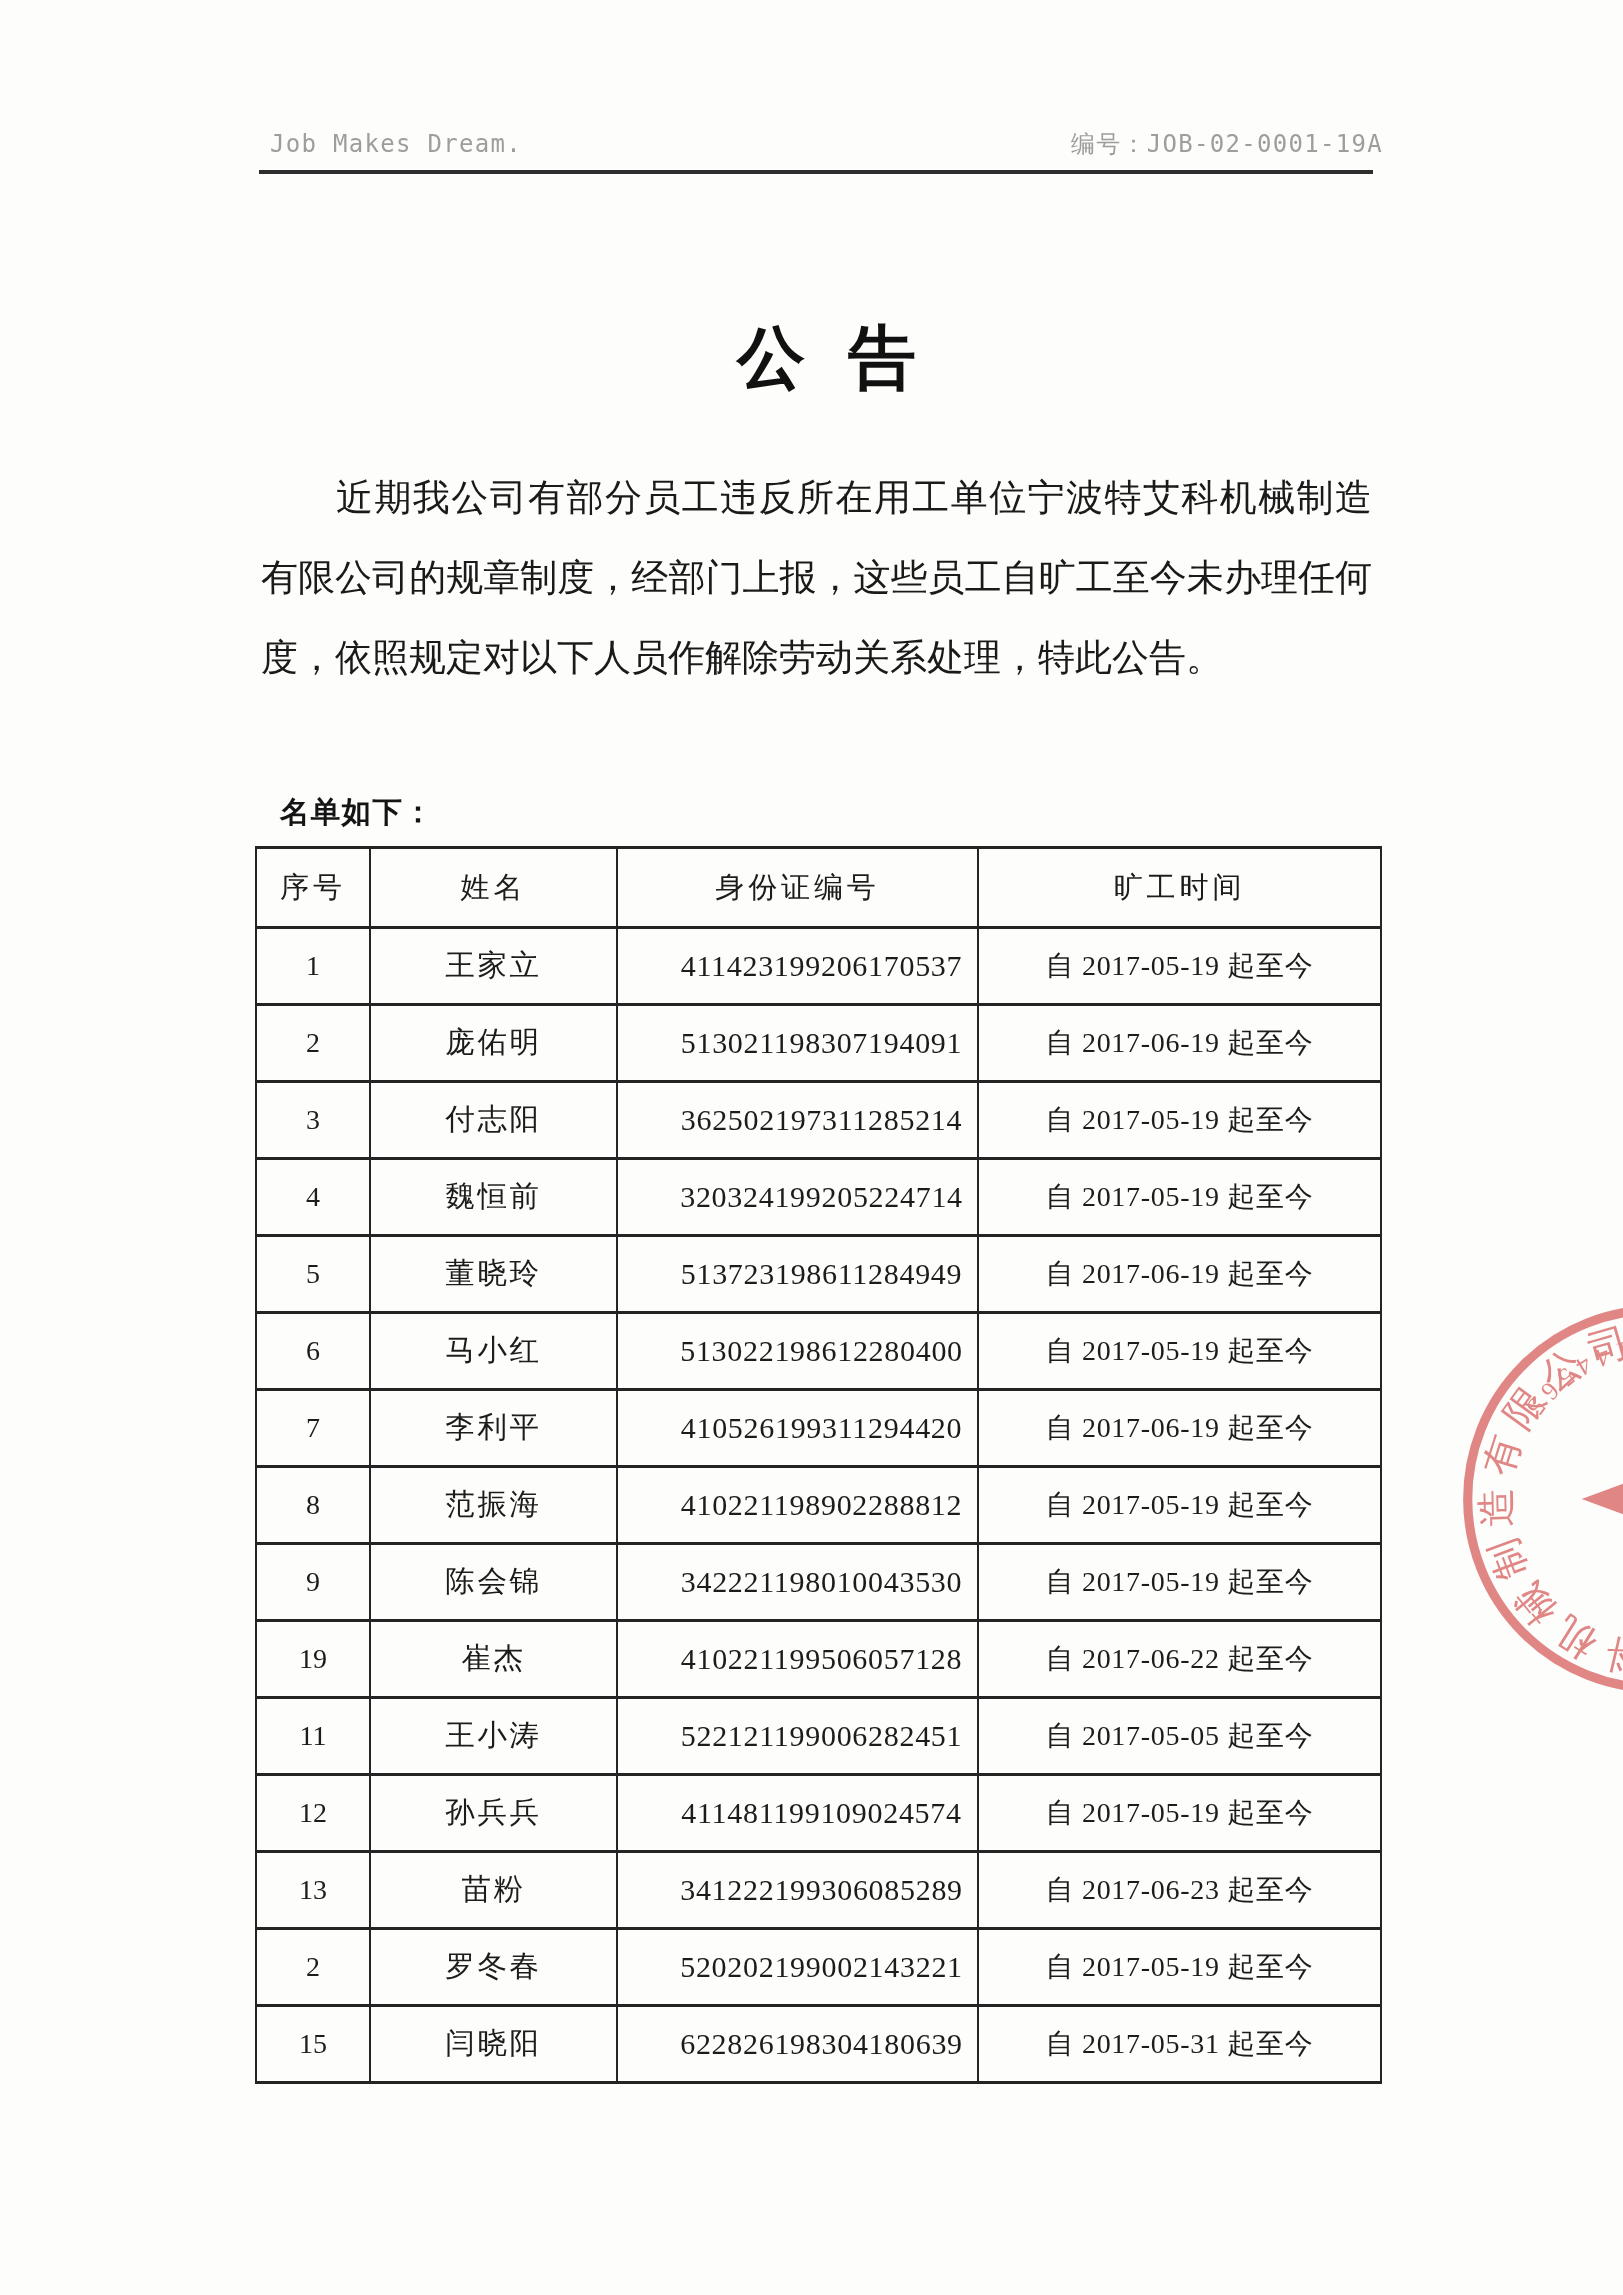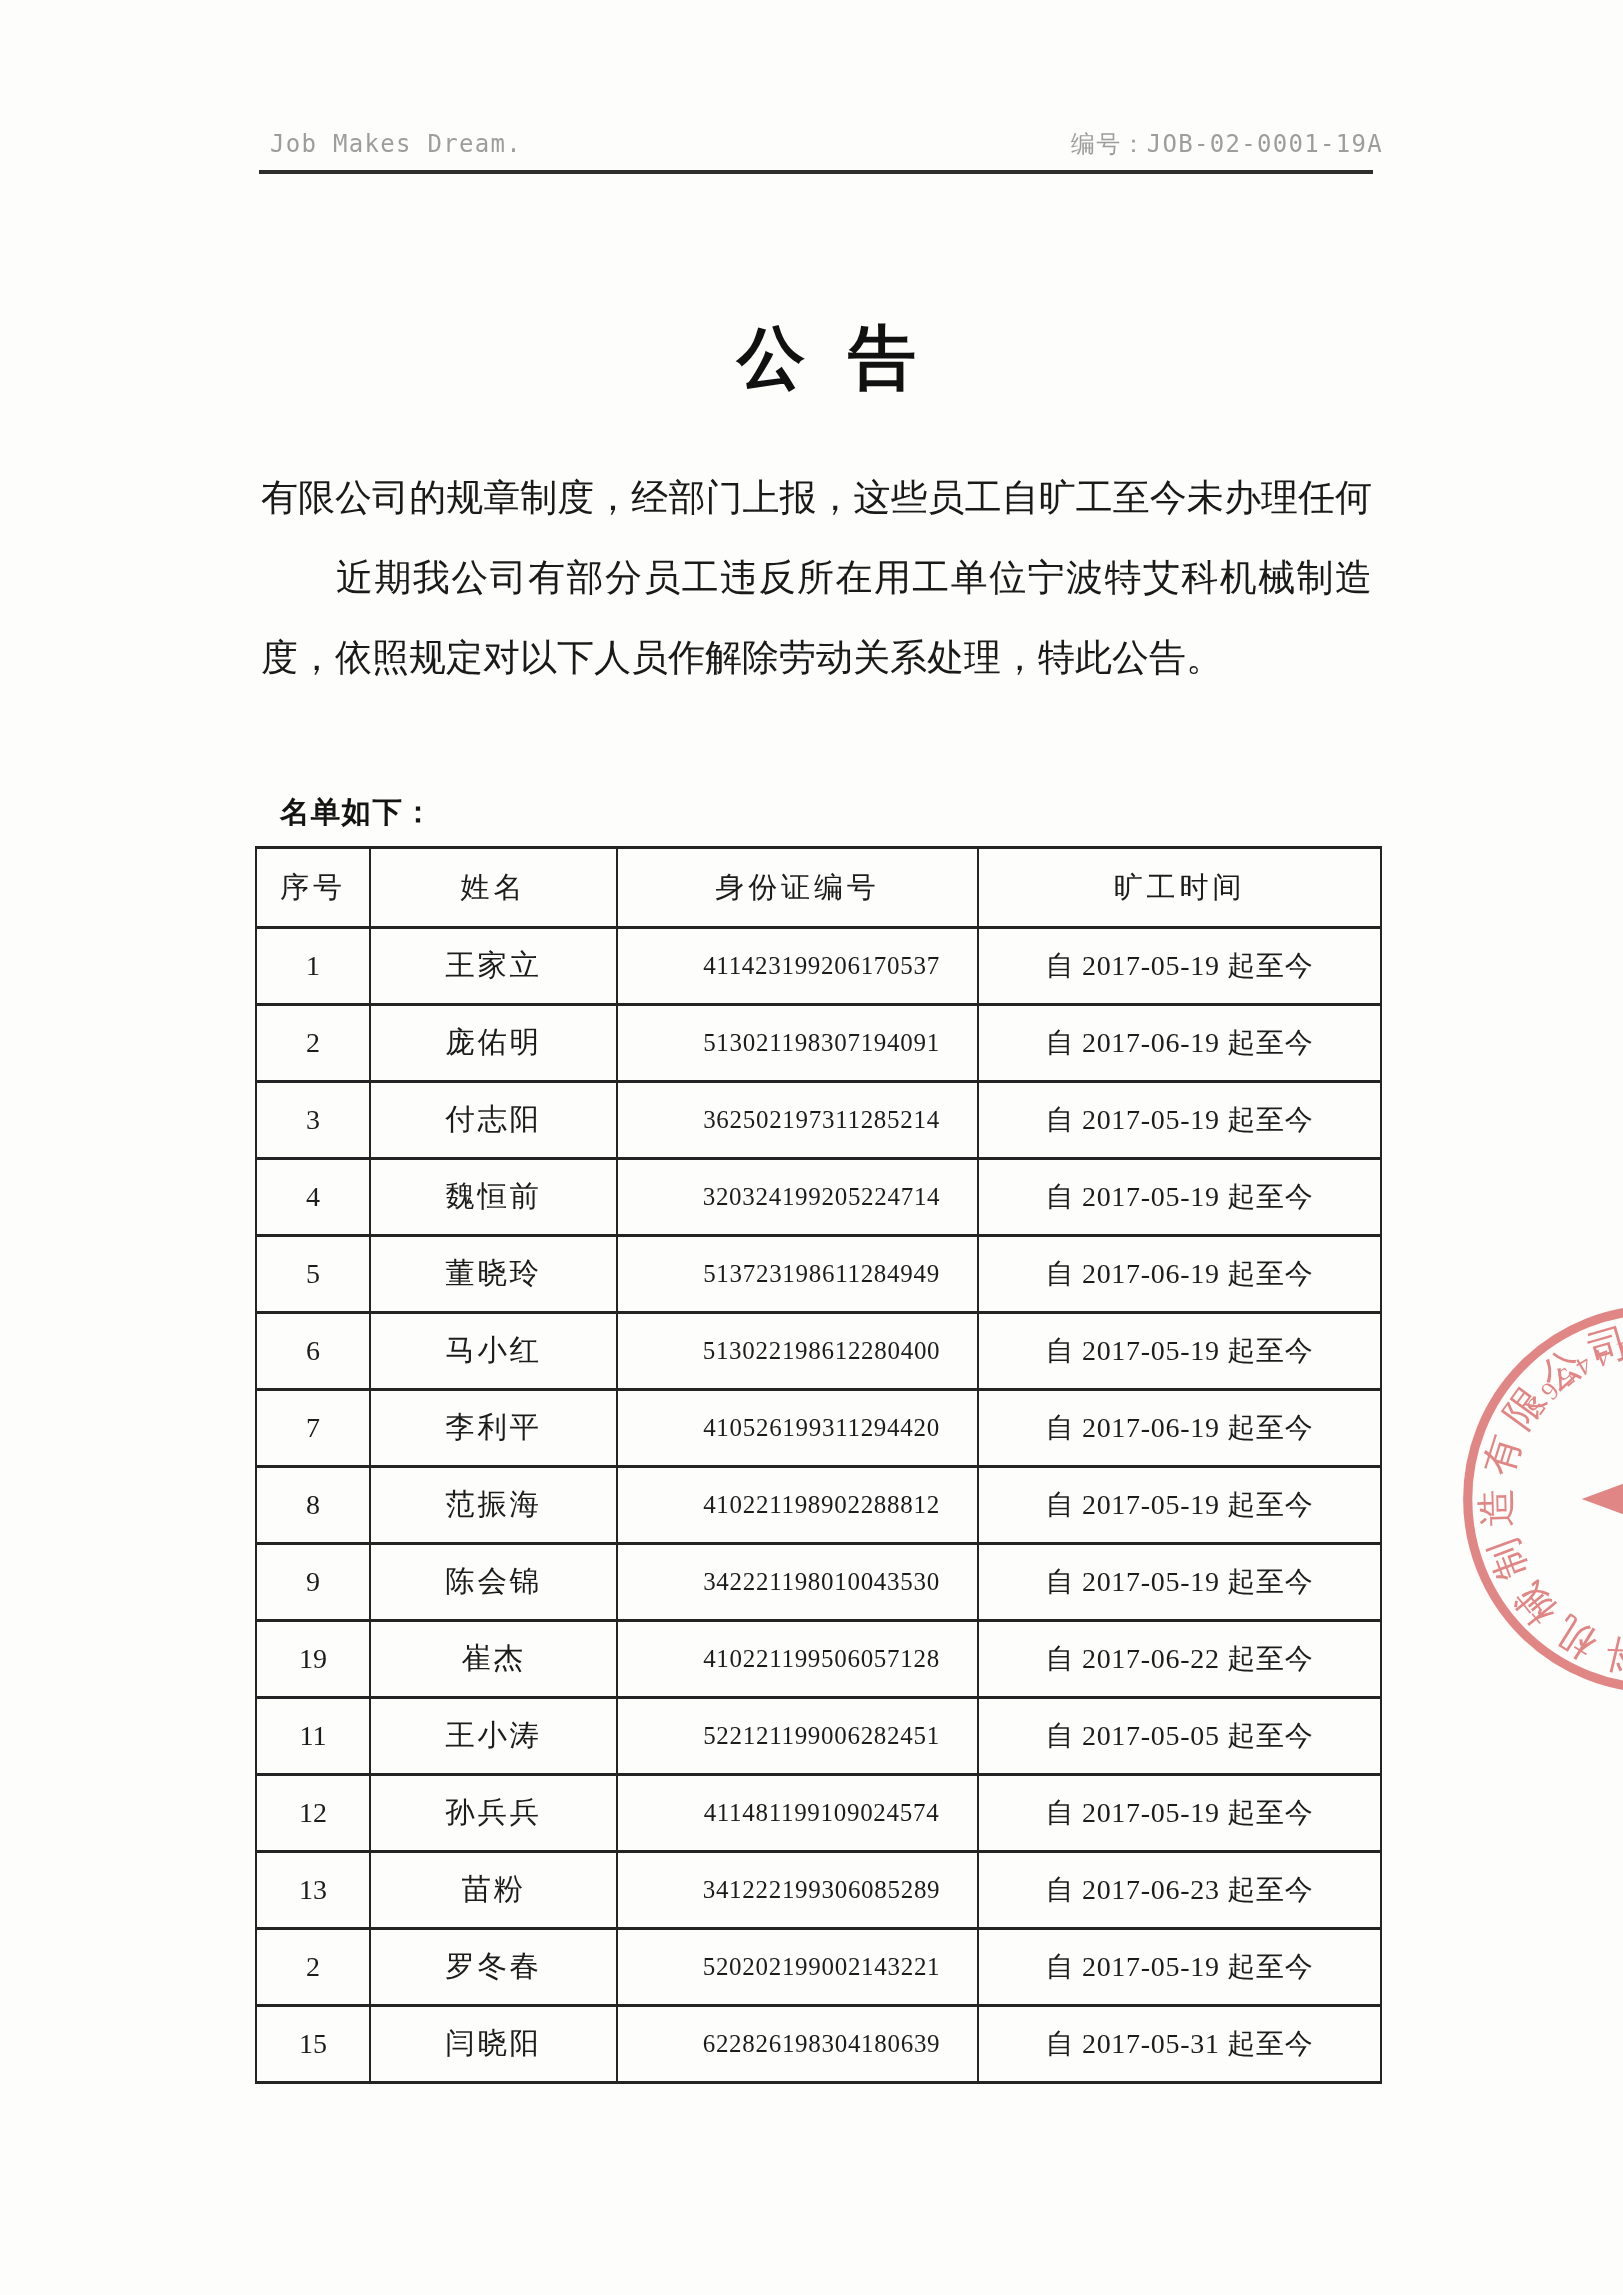--- a/index.html
+++ b/index.html
@@ -56,21 +56,21 @@
     height:77px;font-weight:normal;font-size:29px;letter-spacing:3.9px;
   }
   table.roster td{height:74px;font-size:29.5px;}
   table.roster th,table.roster td{
     border-left:2px solid #242424;border-right:2px solid #242424;
     border-top:3.3px solid #242424;border-bottom:3.3px solid #242424;
     padding:0;overflow:hidden;white-space:nowrap;
   }
   table.roster td:nth-child(1){font-size:28px;}
   table.roster td:nth-child(2){letter-spacing:2.6px;}
-  table.roster td:nth-child(3){font-size:25px;letter-spacing:0.7px;padding-left:48px;}
+  table.roster td:nth-child(3){font-size:30px;letter-spacing:0.7px;padding-left:48px;}
   table.roster td:nth-child(4){font-size:28px;letter-spacing:0.7px;}
   
   .stamp{
     position:absolute;left:1395px;top:1237px;width:524px;height:524px;
     opacity:.8;
   }
 </style>
 </head>
 <body>
 
@@ -78,22 +78,22 @@
 
   <div class="header-row">
     <span>Job Makes Dream.</span>
     <span>编号：JOB-02-0001-19A</span>
   </div>
   <div class="header-rule"></div>
 
   <div class="doc-title">公 告</div>
 
   <div class="body-text">
+    <div class="body-line indent fill">近期我公司有部分员工违反所在用工单位宁波特艾科机械制造</div>
     <div class="body-line fill">有限公司的规章制度，经部门上报，这些员工自旷工至今未办理任何</div>
-    <div class="body-line indent fill">近期我公司有部分员工违反所在用工单位宁波特艾科机械制造</div>
     <div class="body-line">度，依照规定对以下人员作解除劳动关系处理，特此公告。</div>
   </div>
 
   <div class="list-label">名单如下：</div>
 
   <table class="roster">
     <colgroup>
         <col class="c-no">
         <col class="c-name">
         <col class="c-id">

